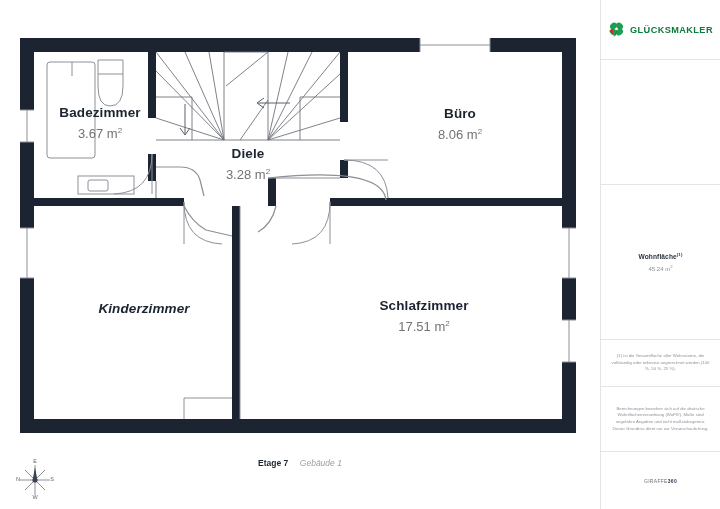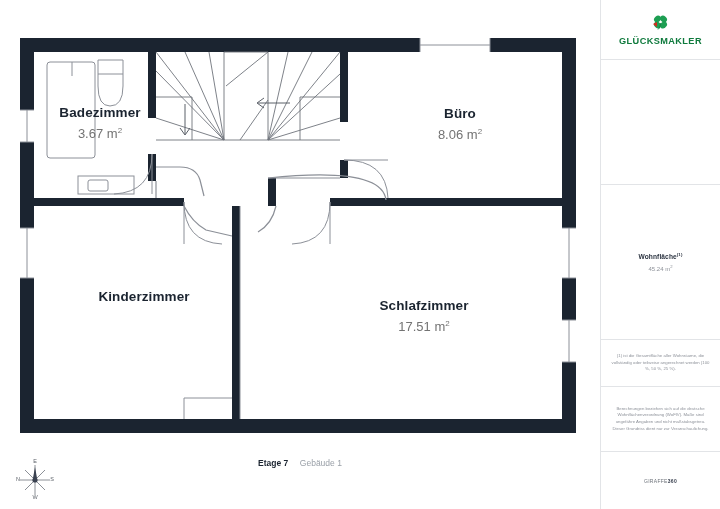--- a/index.html
+++ b/index.html
@@ -24,21 +24,21 @@
     font-size: 13px; color: #737373; line-height: 19px; white-space: nowrap;
   }
   .room-area sup { font-size: 8px; vertical-align: super; }
 
   
   #plan-caption {
     position: absolute; left: 0; top: 452px; width: 600px;
     text-align: center; white-space: nowrap;
   }
   #plan-caption .etage { font-size: 8.5px; font-weight: bold; color: #1b2430; }
-  #plan-caption .gebaeude { font-size: 8.5px; color: #9aa0a8; margin-left: 7px; }
+  #plan-caption .gebaeude { font-size: 8.5px; color: #9aa0a8; margin-left: 7px; font-style: italic; }
 
   
   #compass { position: absolute; left: 13px; top: 458px; width: 44px; height: 44px; }
   #compass .c-letter {
     position: absolute; font-size: 5.5px; color: #5b6068; font-weight: normal;
     width: 10px; text-align: center;
   }
   #compass .c-n { left: 17px; top: 0px; }
   #compass .c-e { left: 34px; top: 18px; }
   #compass .c-s { left: 17px; top: 36px; }
@@ -46,21 +46,21 @@
 
   
   #sidebar {
     width: 120px; height: 509px; background: #fff;
     border-left: 1px solid #e2e4e7;
     display: flex; flex-direction: column;
   }
   .sb-cell { border-bottom: 1px solid #e2e4e7; }
 
   #logo-cell {
-    height: 60px; display: flex; align-items: center; justify-content: center; gap: 5px; flex-direction: column;
+    height: 60px; display: flex; align-items: center; justify-content: center; gap: 5px;
   }
   #logo-mark { width: 17px; height: 17px; flex: 0 0 auto; }
   #logo-text {
     font-size: 9.2px; font-weight: bold; color: #0f7a3d;
     letter-spacing: .4px; white-space: nowrap;
   }
 
   #spacer-cell { flex: 0 0 125px; }
 
   #summary-cell {
@@ -244,30 +244,37 @@
     </svg>
 
     <div class="room-label" style="left:22px; top:104px; width:156px;">
       <div class="room-name">Badezimmer</div>
       <div class="room-area">
         <span>3.67</span>
         <span>m</span><sup>2</sup>
       </div>
     </div>
 
+    <div class="room-label" style="left:170px; top:145px; width:156px;">
+      <div class="room-name">Diele</div>
+      <div class="room-area">
+        <span>3.28</span>
+        <span>m</span><sup>2</sup>
+      </div>
+    </div>
 
     <div class="room-label" style="left:382px; top:105px; width:156px;text-align:center;">
       <div class="room-name">Büro</div>
       <div class="room-area">
         <span>8.06</span>
         <span>m</span><sup>2</sup>
       </div>
     </div>
 
-    <div class="room-label" style="left:62px; top:288px; width:164px;">
+    <div class="room-label" style="left:62px; top:300px; width:164px;font-style:italic;">
       <div class="room-name">Kinderzimmer</div>
     </div>
 
     <div class="room-label" style="left:342px; top:297px; width:164px;">
       <div class="room-name">Schlafzimmer</div>
       <div class="room-area">
         <span>17.51</span>
         <span>m</span><sup>2</sup>
       </div>
     </div>

